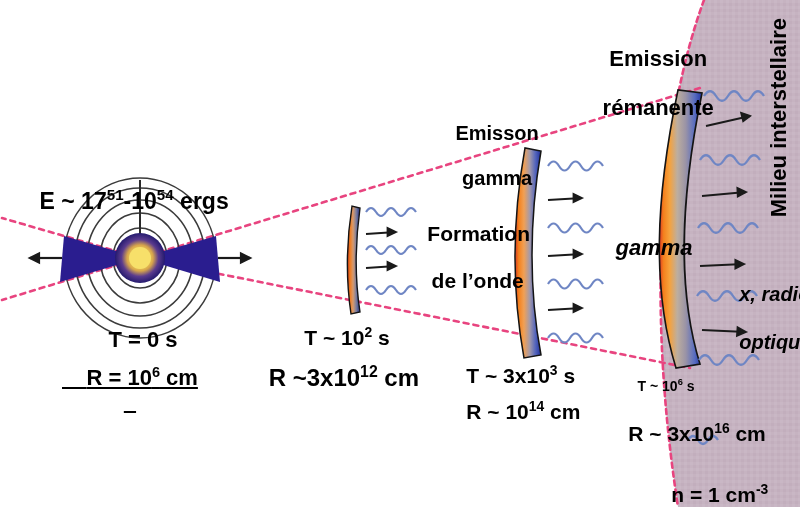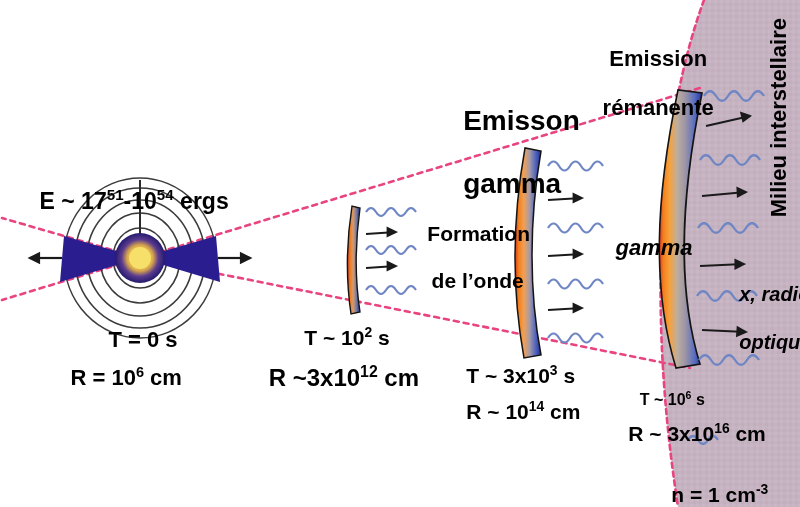--- a/index.html
+++ b/index.html
@@ -168,46 +168,46 @@
     </g>
   </svg>
 
   <div class="lbl" style="left:14px;top:163px;font-size:23px;">
     <span>E ~ 17</span><sup>51</sup><span>-10</span><sup>54</sup><span> ergs</span>
   </div>
 
   <div class="lbl ctr" style="left:84px;top:303px;font-size:22px;">
     <span>T = 0 s</span>
   </div>
-  <div class="lbl ctr" style="left:46px;top:341px;font-size:22px;">
+  <div class="lbl ctr" style="left:62px;top:341px;font-size:22px;text-decoration:underline;">
     <span>R = 10</span><sup>6</sup><span> cm</span>
   </div>
 
   <div class="lbl" style="left:281px;top:302px;font-size:21px;">
     <span>T ~ 10</span><sup>2</sup><span> s</span>
   </div>
   <div class="lbl" style="left:242px;top:338px;font-size:24px;">
     <span>R ~3x10</span><sup>12</sup><span> cm</span>
   </div>
 
   <div class="lbl" style="left:443px;top:340px;font-size:21px;">
     <span>T ~ 3x10</span><sup>3</sup><span> s</span>
   </div>
   <div class="lbl" style="left:443px;top:376px;font-size:21px;">
     <span>R ~ 10</span><sup>14</sup><span> cm</span>
   </div>
 
-  <div class="lbl" style="left:622px;top:373px;font-size:16px;">
+  <div class="lbl" style="left:622px;top:363px;font-size:14px;">
     <span>T ~ 10</span><sup>6</sup><span> s</span>
   </div>
   <div class="lbl" style="left:605px;top:398px;font-size:21px;">
     <span>R ~ 3x10</span><sup>16</sup><span> cm</span>
   </div>
 
-  <div class="lbl ctr" style="left:432px;top:74px;font-size:28px;width:108px;">
+  <div class="lbl ctr" style="left:432px;top:100px;font-size:20px;width:108px;">
     <span>Emisson</span><br>
     <span>gamma</span>
   </div>
 
   <div class="lbl ctr" style="left:578px;top:22px;font-size:22px;width:136px;">
     <span>Emission</span><br>
     <span>rémanente</span>
   </div>
 
   <div class="lbl ctr" style="left:404px;top:198px;font-size:21px;width:124px;">

